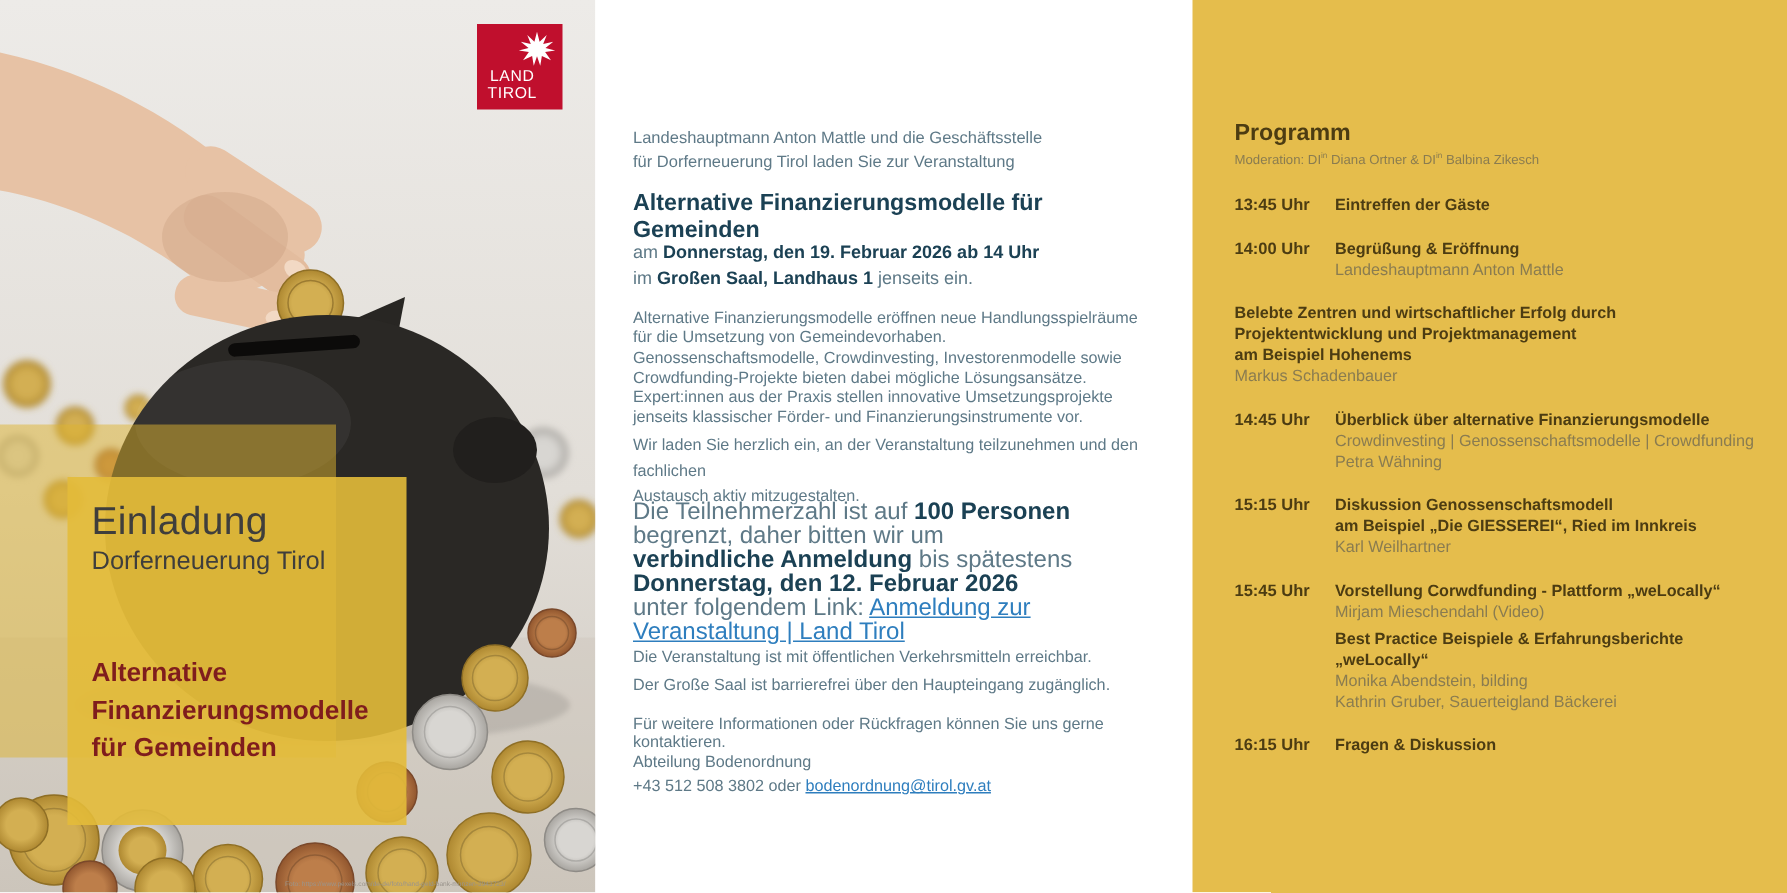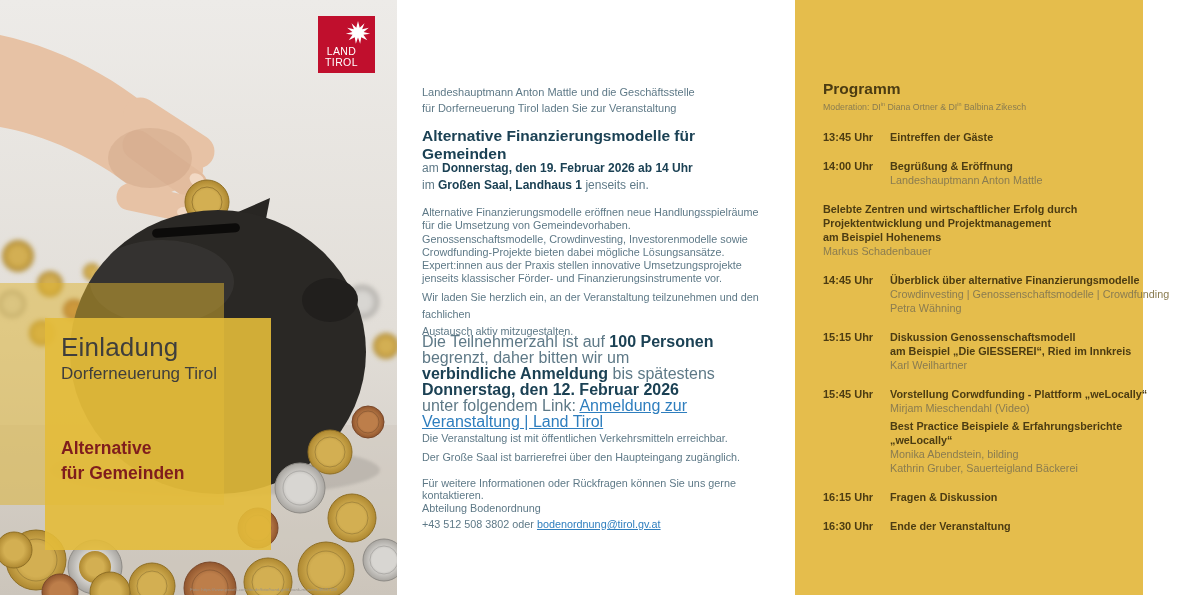--- a/index.html
+++ b/index.html
@@ -37,21 +37,21 @@
   .para     { top:206px; font-size:10.8px; line-height:13.3px; }
   .invite   { top:289px; font-size:10.8px; line-height:17px; }
   .reg      { top:334px; font-size:16px;   line-height:16px; }
   .access   { top:429px; font-size:10.8px; line-height:18.5px; }
   .contact  { top:477px; font-size:10.8px; }
   .dept     { top:500px; font-size:10.8px; line-height:16px; }
   .b   { font-weight:bold; color:#1B4154; }
   .lnk { color:#2E7EBE; text-decoration:underline; cursor:pointer; }
 
   
-  .right-panel { position:absolute; left:795px; top:0; width:348px; height:595px; background:#E5BD4C; }
+  .right-panel { position:absolute; left:795px; top:0; width:396px; height:595px; background:#E5BD4C; }
   .prog-head { position:absolute; left:28px; top:80px; font-size:15.5px; font-weight:bold; color:#4C3C12; }
   .prog-mod  { position:absolute; left:28px; top:101px; font-size:8.8px; color:#8A7C50; }
   .prog-mod sup { font-size:0.62em; }
   .prog-rows { position:absolute; left:28px; top:130px; width:366px; }
   .prog-row  { display:flex; margin-bottom:15px; }
   .prog-time { width:67px; flex:none; font-size:11px; font-weight:bold; color:#4C3C12; line-height:14px; }
   .prog-content { width:297px; font-size:10.8px; line-height:14px; }
   .pl-b { font-weight:bold; color:#4C3C12; }
   .pl-n { color:#8A7C50; }
   .pl-gap { margin-top:4px; }
@@ -157,20 +157,21 @@
         <circle cx="110" cy="592" r="20" fill="url(#coinG)" stroke="#8F6F25"></circle>
       </g>
     </svg>
 
     <div class="overlay-a"></div>
     <div class="overlay-b">
       <div class="ov-heading">Einladung</div>
       <div class="ov-sub">Dorferneuerung Tirol</div>
       <div class="ov-title">
           <div>Alternative</div>
+          <div>Finanzierungsmodelle</div>
           <div>für Gemeinden</div>
         </div>
     </div>
     <div class="caption">Foto: https://www.pexels.com/de-de/foto/hand-geld-bank-munzen-3943723/</div>
   </div>
 
   <div class="lt-logo">
     <svg class="lt-eagle" viewBox="0 0 24 24">
       <path fill="#fff" d="M12 1l1.6 6.2L18 3l-2.2 5.6 6.2-1.4-4.8 3.8 6 1.6-6.2 1 3.6 5-5.6-2.6L14 22l-2-5.8L10 22l-1-6-5.6 2.6 3.6-5-6.2-1 6-1.6L2 7.2l6.2 1.4L6 3l4.4 4.2z"></path>
     </svg>
@@ -268,23 +269,17 @@
             <div class="pl-n">Monika Abendstein, bilding</div>
             <div class="pl-n">Kathrin Gruber, Sauerteigland Bäckerei</div>
           </div>
         </div>
         <div class="prog-row">
           <div class="prog-time">16:15 Uhr</div>
           <div class="prog-content">
             <div class="pl-b">Fragen &amp; Diskussion</div>
           </div>
         </div>
-        <div class="prog-row">
-          <div class="prog-time">16:30 Uhr</div>
-          <div class="prog-content">
-            <div class="pl-b">Ende der Veranstaltung</div>
-          </div>
-        </div>
       </div>
 
   </div>
 
 </div>
 
 </body></html>

